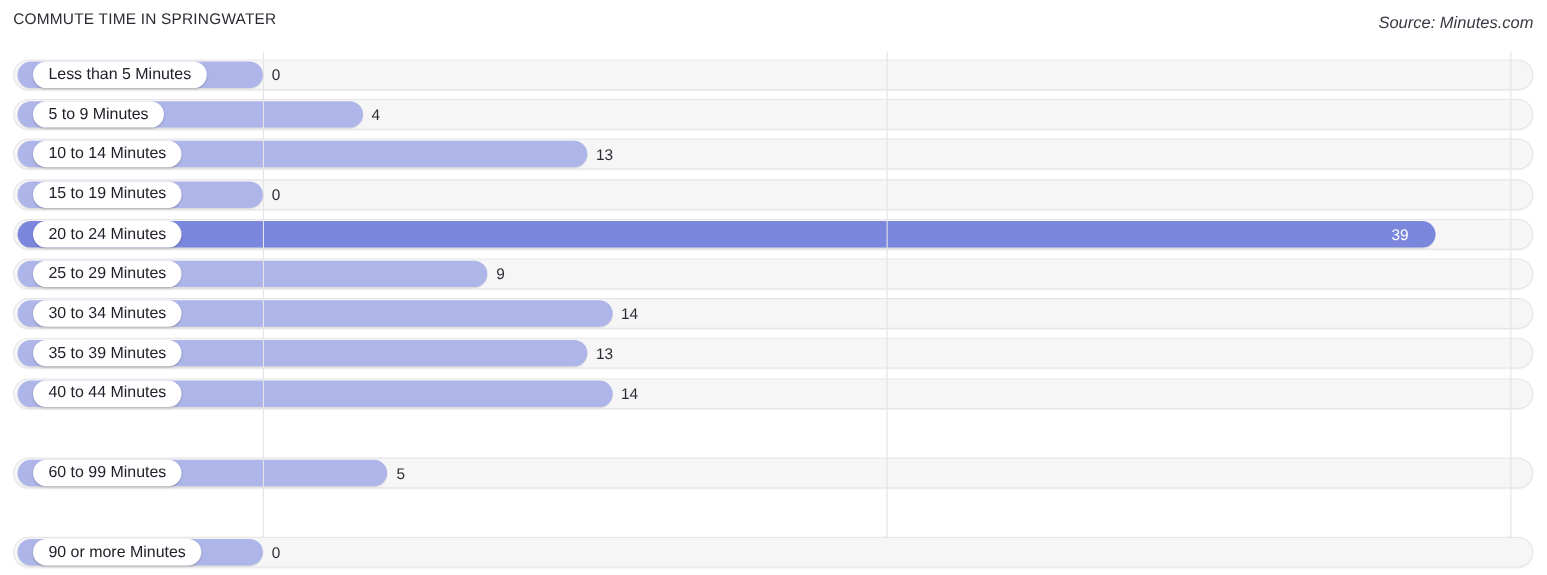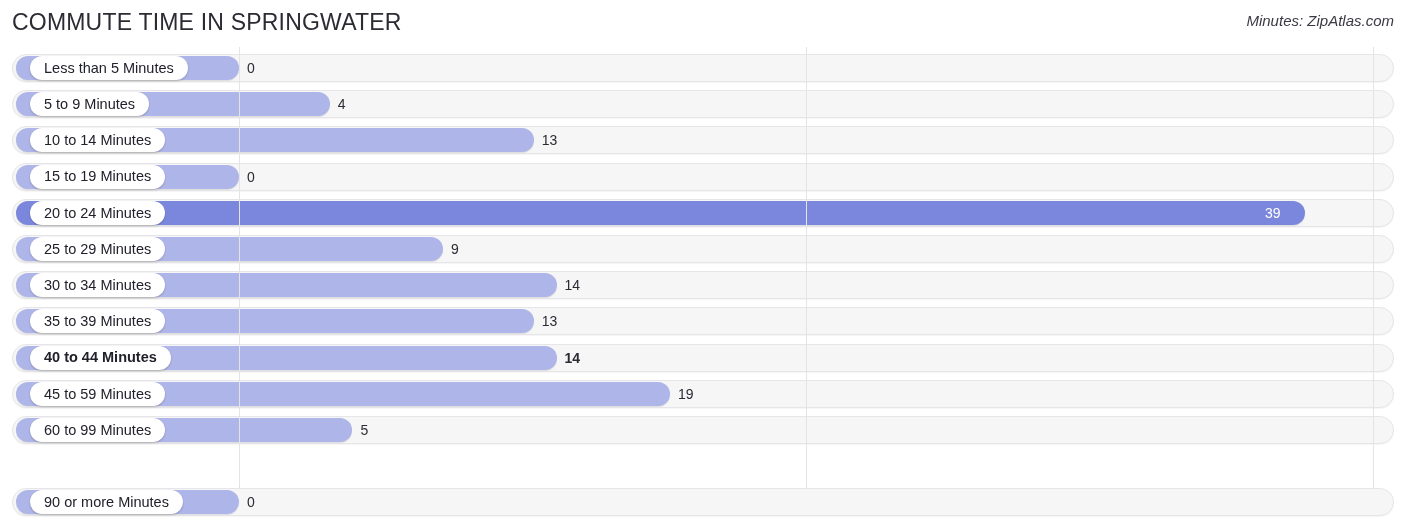--- a/index.html
+++ b/index.html
@@ -26,21 +26,21 @@
     position: absolute;
     left: 0;
     top: 0;
     width: 1406px;
     height: 46px;
   }
   .chart-title {
     position: absolute;
     left: 12px;
     top: 9px;
-    font-size: 23px;
+    font-size: 14px;
     font-weight: 400;
     letter-spacing: 0.2px;
     color: #2b2b33;
     white-space: nowrap;
   }
   .chart-source {
     position: absolute;
     right: 12px;
     top: 12px;
     font-size: 15px;
@@ -183,21 +183,21 @@
     white-space: nowrap;
   }
 </style>
 </head>
 <body>
 
 <div class="chart-root">
 
   <div class="header">
     <div class="chart-title">COMMUTE TIME IN SPRINGWATER</div>
-    <div class="chart-source">Minutes: ZipAtlas.com</div>
+    <div class="chart-source">Source: Minutes.com</div>
   </div>
 
   <div class="plot">
     <div class="rows" id="rows">
         <div class="row" style="top: 7px;">
           <div class="track"></div>
           <div class="bar" style="width: 223px;"></div>
           <div class="label-pill">
             <span>Less than 5 Minutes</span>
           </div>
@@ -252,35 +252,27 @@
           <div class="value-out" style="left: 552.52px;">14</div>
         </div>
         <div class="row" style="top: 260.4px; text-decoration: underline;">
           <div class="track"></div>
           <div class="bar" style="width: 517.84px;"></div>
           <div class="label-pill">
             <span>35 to 39 Minutes</span>
           </div>
           <div class="value-out" style="left: 529.84px;">13</div>
         </div>
-        <div class="row" style="top: 296.6px; font-weight: bold;">
+        <div class="row" style="top: 296.6px;">
           <div class="track"></div>
           <div class="bar" style="width: 540.52px;"></div>
           <div class="label-pill">
             <span>40 to 44 Minutes</span>
           </div>
           <div class="value-out" style="left: 552.52px;">14</div>
-        </div>
-        <div class="row" style="top: 332.8px;">
-          <div class="track"></div>
-          <div class="bar" style="width: 653.92px;"></div>
-          <div class="label-pill">
-            <span>45 to 59 Minutes</span>
-          </div>
-          <div class="value-out" style="left: 665.92px;">19</div>
         </div>
         <div class="row" style="top: 369px;">
           <div class="track"></div>
           <div class="bar" style="width: 336.4px;"></div>
           <div class="label-pill">
             <span>60 to 99 Minutes</span>
           </div>
           <div class="value-out" style="left: 348.4px;">5</div>
         </div>
         <div class="row" style="top: 405.2px; margin-top: 36px;">

